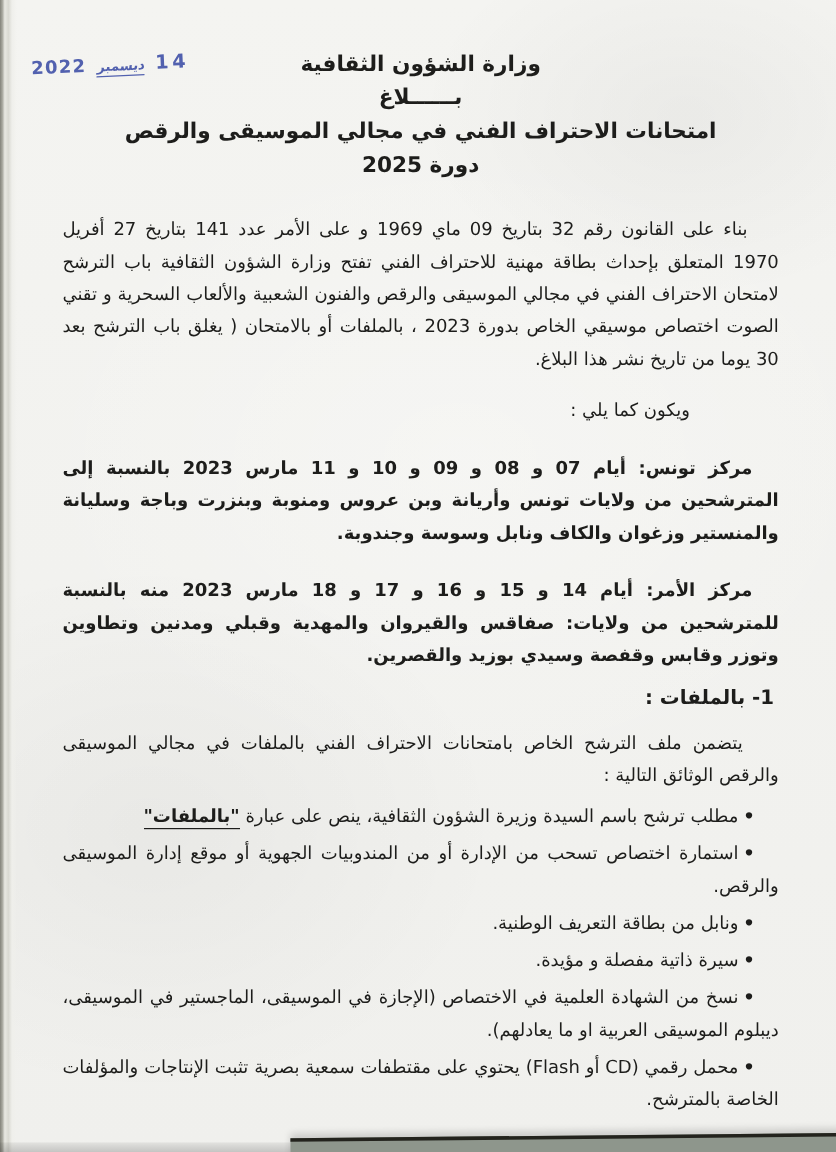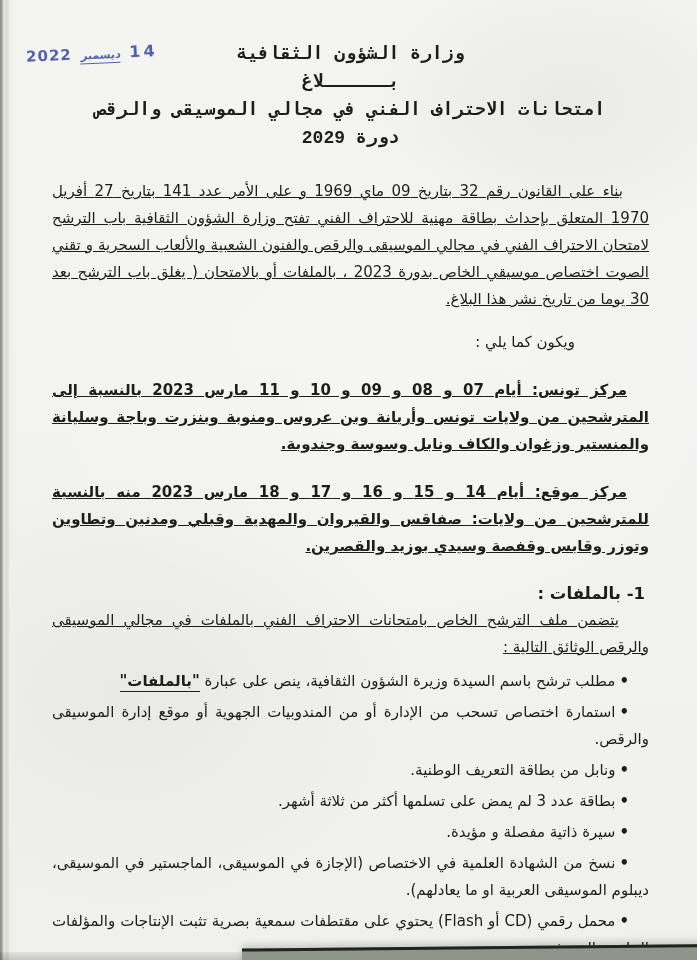--- a/index.html
+++ b/index.html
@@ -51,36 +51,36 @@
   .stamp .s-year { font-size: 15px; font-weight: bold; letter-spacing: 1px; }
 
   .doc {
     position: relative;
     direction: rtl;
     color: #1d1d1b;
     padding: 40px 48px 0 52px;
     font-size: 15px;
     line-height: 27px;
   }
-  header { text-align: center; font-weight: bold; font-family: Liberation Mono, monospace; }
+  header { text-align: center; font-weight: bold; }
   .h-line { font-size: 18px; line-height: 28px; }
   .h-session { font-size: 18px; line-height: 28px; }
 
-  .par { margin: 0; text-align: justify; text-decoration: underline; }
+  .par { margin: 0; text-align: justify; }
   .intro-par { margin-top: 26px; text-indent: 26px; }
   .follows { margin: 16px; padding-right: 58px; }
   .center-par { margin-top: 21px; text-indent: 22px; font-weight: 600; }
   .center-par b { font-weight: 800; }
 
   .sec-heading {
-    margin: 20px 4px 0 0;
+    margin: 8px 4px 0 0;
     font-size: 16.5px; font-weight: 800;
     text-align: right;
   }
-  .sec-intro { text-indent: 30px; }
+  .sec-intro { margin-top: 11px; text-indent: 30px; }
 
   ul.req {
     list-style: none;
     margin: 7px 0 0 0; padding: 0;
   }
   ul.req li {
     text-indent: 20px;
     margin-bottom: 4px;
     text-align: justify;
   }
@@ -97,38 +97,37 @@
     <span class="s-day">14</span>
     <span class="s-month">ديسمبر</span>
     <span class="s-year">2022</span>
   </div>
 
   <div class="doc">
     <header>
       <div class="h-line">وزارة الشؤون الثقافية</div>
       <div class="h-line">بــــــلاغ</div>
       <div class="h-line">امتحانات الاحتراف الفني في مجالي الموسيقى والرقص</div>
-      <div class="h-session">دورة 2029</div>
+      <div class="h-session">دورة 2025</div>
     </header>
 
     <p class="par intro-par">بناء على القانون رقم 32 بتاريخ 09 ماي 1969 و على الأمر عدد 141 بتاريخ 27 أفريل 1970 المتعلق بإحداث بطاقة مهنية للاحتراف الفني تفتح وزارة الشؤون الثقافية باب الترشح لامتحان الاحتراف الفني في مجالي الموسيقى والرقص والفنون الشعبية والألعاب السحرية و تقني الصوت اختصاص موسيقي الخاص بدورة 2023 ، بالملفات أو بالامتحان ( يغلق باب الترشح بعد 30 يوما من تاريخ نشر هذا البلاغ.</p>
     <p class="follows">ويكون كما يلي :</p>
 
     <p class="par center-par"><b>مركز تونس:</b><span> أيام 07 و 08 و 09 و 10 و 11 مارس 2023 بالنسبة إلى المترشحين من ولايات تونس وأريانة وبن عروس ومنوبة وبنزرت وباجة وسليانة والمنستير وزغوان والكاف ونابل وسوسة وجندوبة.</span></p>
 
-    <p class="par center-par"><b>مركز موقع:</b><span> أيام 14 و 15 و 16 و 17 و 18 مارس 2023 منه بالنسبة للمترشحين من ولايات: صفاقس والقيروان والمهدية وقبلي ومدنين وتطاوين وتوزر وقابس وقفصة وسيدي بوزيد والقصرين.</span></p>
+    <p class="par center-par"><b>مركز الأمر:</b><span> أيام 14 و 15 و 16 و 17 و 18 مارس 2023 منه بالنسبة للمترشحين من ولايات: صفاقس والقيروان والمهدية وقبلي ومدنين وتطاوين وتوزر وقابس وقفصة وسيدي بوزيد والقصرين.</span></p>
 
     <h2 class="sec-heading">1- بالملفات :</h2>
     <p class="par sec-intro">يتضمن ملف الترشح الخاص بامتحانات الاحتراف الفني بالملفات في مجالي الموسيقى والرقص الوثائق التالية :</p>
 
     <ul class="req">
       <li><span class="bullet">•</span><span>مطلب ترشح باسم السيدة وزيرة الشؤون الثقافية، ينص على عبارة </span><span class="term-underline">"بالملفات"</span></li>
       <li><span class="bullet">•</span><span>استمارة اختصاص تسحب من الإدارة أو من المندوبيات الجهوية أو موقع إدارة الموسيقى والرقص.</span></li>
       <li><span class="bullet">•</span><span>ونابل من بطاقة التعريف الوطنية.</span></li>
-      <li><span class="bullet">•</span><span>بطاقة عدد 3 لم يمض على تسلمها أكثر من ثلاثة أشهر.</span></li>
       <li><span class="bullet">•</span><span>سيرة ذاتية مفصلة و مؤيدة.</span></li>
       <li><span class="bullet">•</span><span>نسخ من الشهادة العلمية في الاختصاص (الإجازة في الموسيقى، الماجستير في الموسيقى، ديبلوم الموسيقى العربية او ما يعادلهم).</span></li>
       <li><span class="bullet">•</span><span>محمل رقمي (CD أو Flash) يحتوي على مقتطفات سمعية بصرية تثبت الإنتاجات والمؤلفات الخاصة بالمترشح.</span></li>
     </ul>
   </div>
 
   <div class="bottom-soft"></div>
   <div class="bottom-wedge"></div>
 </div>
 

